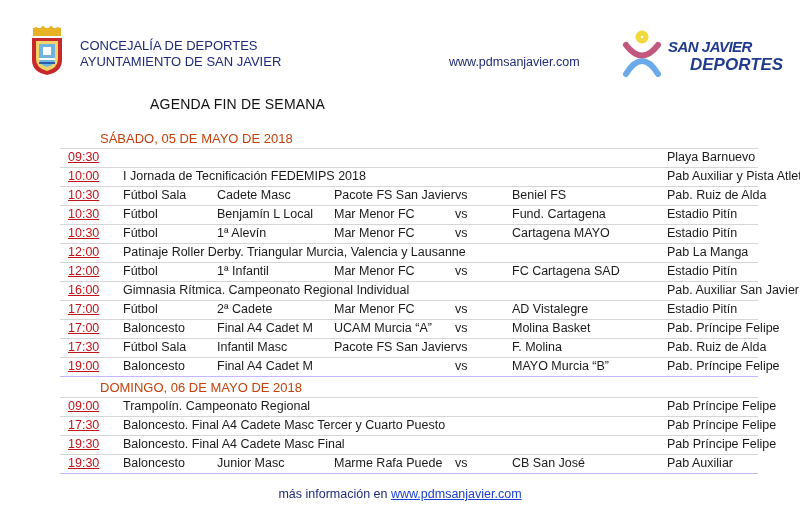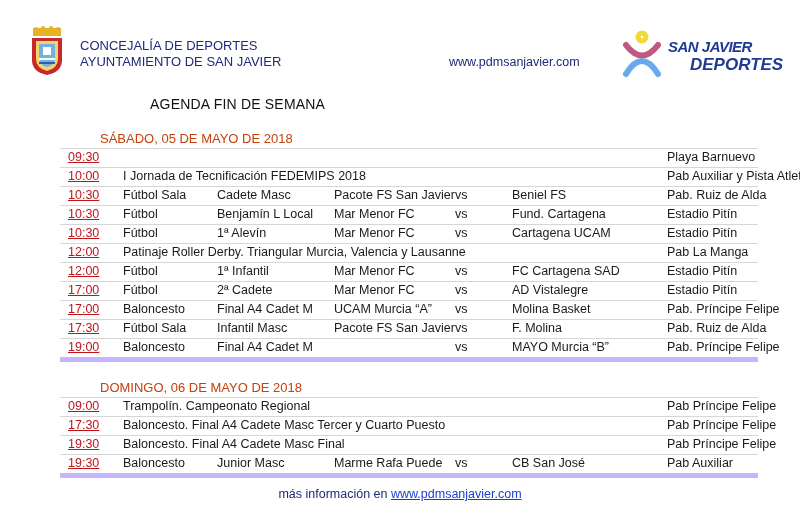--- a/index.html
+++ b/index.html
@@ -8,21 +8,21 @@
   .crest { position:absolute; left:30px; top:26px; width:34px; height:50px; }
   .org { position:absolute; left:80px; top:38px; font-size:13px; color:#1f2a78; line-height:16px; }
   .web { position:absolute; left:449px; top:55px; font-size:12.5px; color:#1f2a78; }
   .brand { position:absolute; left:620px; top:28px; width:150px; height:50px; }
   .brand-text1 { position:absolute; left:48px; top:10px; font-size:15px; font-weight:bold; font-style:italic; color:#1f3a8f; letter-spacing:-0.5px; }
   .brand-text2 { position:absolute; left:70px; top:27px; font-size:17px; font-weight:bold; font-style:italic; color:#1f3a8f; }
   .agenda-title { position:absolute; left:150px; top:96px; font-size:14px; color:#111; letter-spacing:0.2px; }
   .section { position:absolute; left:60px; width:698px; }
   .day-title { font-size:13px; color:#c2410c; padding-left:40px; height:18px; line-height:18px; }
   .row { position:relative; height:18px; border-top:1px solid #d6d6d6; font-size:12.5px; line-height:17px; }
-  .row:last-child { border-bottom:5px solid #c4b5fd; }
+  .row:last-child { border-bottom:1px solid #c4b5fd; }
   .row span { position:absolute; top:0; white-space:nowrap; }
   .c-time { left:8px; color:#c0141b;text-decoration:underline; }
   .c-sport { left:63px; }
   .c-cat { left:157px; }
   .c-home { left:268px;margin-left:6px; }
   .c-vs { left:395px; }
   .c-away { left:436px;margin-left:16px; }
   .c-desc { left:63px; }
   .c-venue { left:559px;margin-left:48px; }
   .footer { position:absolute; left:0; width:800px; top:487px; text-align:center; font-size:12.5px; color:#1f2a78; }
@@ -94,36 +94,41 @@
       <span class="c-vs">vs</span>
       <span class="c-away">Fund. Cartagena</span>
       <span class="c-venue">Estadio Pitín</span>
     </div>
     <div class="row">
       <span class="c-time">10:30</span>
       <span class="c-sport">Fútbol</span>
       <span class="c-cat">1ª Alevín</span>
       <span class="c-home">Mar Menor FC</span>
       <span class="c-vs">vs</span>
-      <span class="c-away">Cartagena UCAM</span>
+      <span class="c-away">Cartagena MAYO</span>
       <span class="c-venue">Estadio Pitín</span>
     </div>
     <div class="row">
       <span class="c-time">12:00</span>
       <span class="c-desc">Patinaje Roller Derby. Triangular Murcia, Valencia y Lausanne</span>
       <span class="c-venue">Pab La Manga</span>
     </div>
     <div class="row">
       <span class="c-time">12:00</span>
       <span class="c-sport">Fútbol</span>
       <span class="c-cat">1ª Infantil</span>
       <span class="c-home">Mar Menor FC</span>
       <span class="c-vs">vs</span>
       <span class="c-away">FC Cartagena SAD</span>
       <span class="c-venue">Estadio Pitín</span>
+    </div>
+    <div class="row">
+      <span class="c-time">16:00</span>
+      <span class="c-desc">Gimnasia Rítmica. Campeonato Regional Individual</span>
+      <span class="c-venue">Pab. Auxiliar San Javier</span>
     </div>
     <div class="row">
       <span class="c-time">17:00</span>
       <span class="c-sport">Fútbol</span>
       <span class="c-cat">2ª Cadete</span>
       <span class="c-home">Mar Menor FC</span>
       <span class="c-vs">vs</span>
       <span class="c-away">AD Vistalegre</span>
       <span class="c-venue">Estadio Pitín</span>
     </div>

